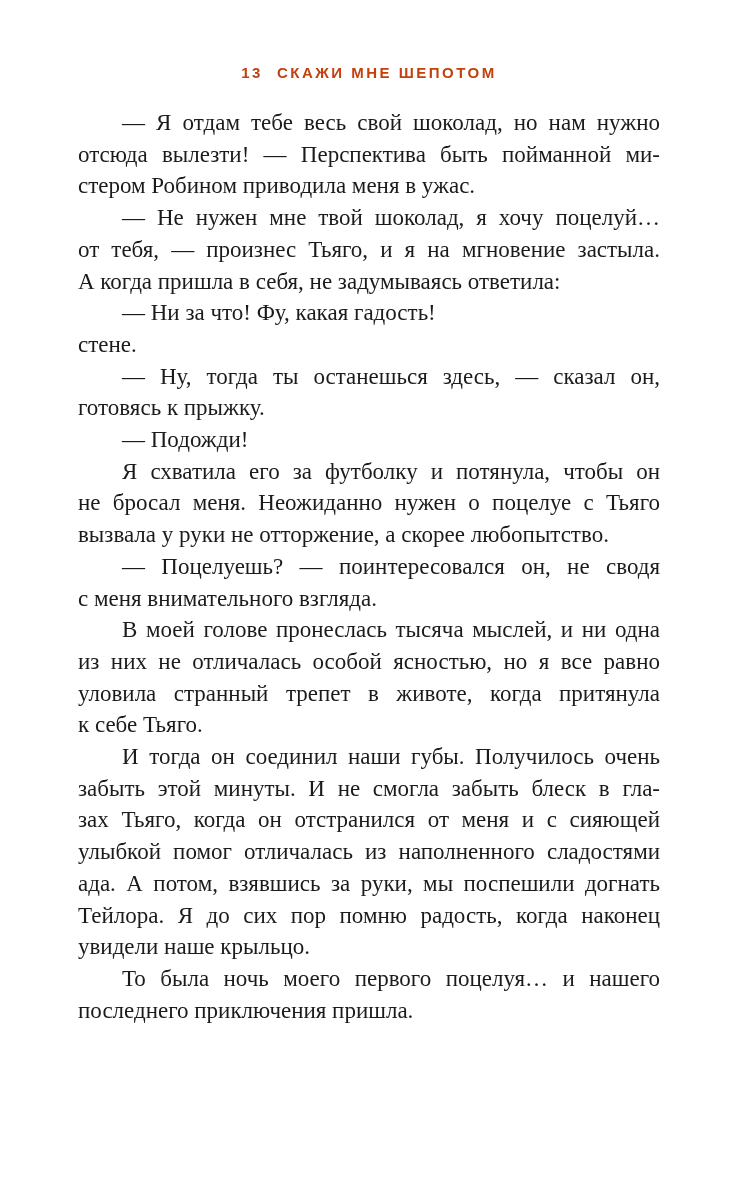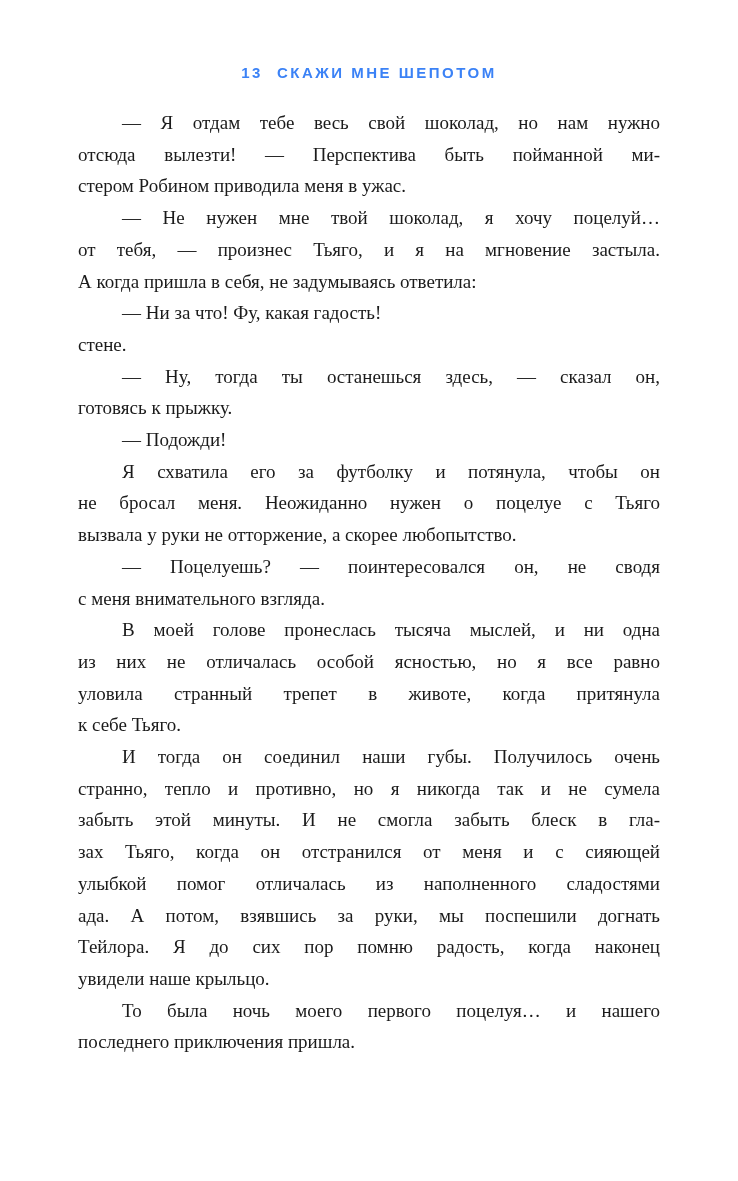--- a/index.html
+++ b/index.html
@@ -17,33 +17,33 @@
   .running-head {
     position: absolute;
     top: 64px;
     left: 0;
     width: 738px;
     text-align: center;
     font-family: "Liberation Sans", sans-serif;
     font-weight: bold;
     font-size: 15px;
     letter-spacing: 2.5px;
-    color: #3b82f6;
+    color: #c2410c;
     white-space: nowrap;
   }
   .running-head .chapter-number {
     margin-right: 14px;
   }
   .text-block {
     position: absolute;
     top: 107px;
     left: 78px;
     width: 582px;
     font-family: "Liberation Serif", serif;
-    font-size: 19px;
+    font-size: 23px;
     line-height: 31.7px;
     color: #1b1b1b;
   }
   .paragraph {
     margin: 0;
     padding: 0;
   }
   .line {
     min-height: 31.7px;
   }
@@ -98,21 +98,20 @@
         <div class="line">с меня внимательного взгляда.</div>
       </div>
       <div class="paragraph">
         <div class="line first just">В моей голове пронеслась тысяча мыслей, и ни одна</div>
         <div class="line just">из них не отличалась особой ясностью, но я все равно</div>
         <div class="line just">уловила странный трепет в животе, когда притянула</div>
         <div class="line">к себе Тьяго.</div>
       </div>
       <div class="paragraph">
         <div class="line first just">И тогда он соединил наши губы. Получилось очень</div>
-        <div class="line just">странно, тепло и противно, но я никогда так и не сумела</div>
         <div class="line just">забыть этой минуты. И не смогла забыть блеск в гла-</div>
         <div class="line just">зах Тьяго, когда он отстранился от меня и с сияющей</div>
         <div class="line just">улыбкой помог отличалась из наполненного сладостями</div>
         <div class="line just">ада. А потом, взявшись за руки, мы поспешили догнать</div>
         <div class="line just">Тейлора. Я до сих пор помню радость, когда наконец</div>
         <div class="line">увидели наше крыльцо.</div>
       </div>
       <div class="paragraph">
         <div class="line first just">То была ночь моего первого поцелуя… и нашего</div>
         <div class="line">последнего приключения пришла.</div>

